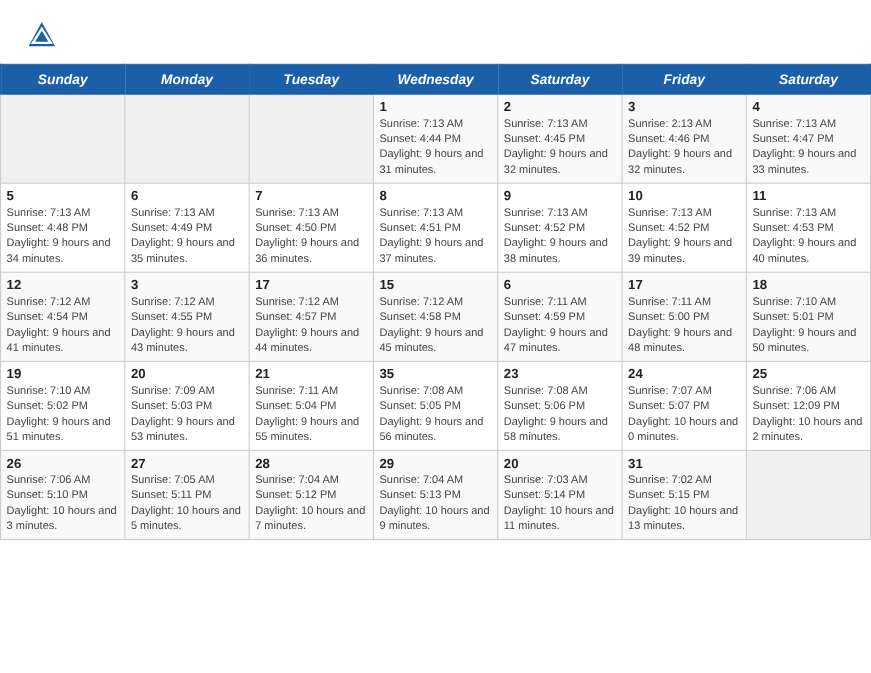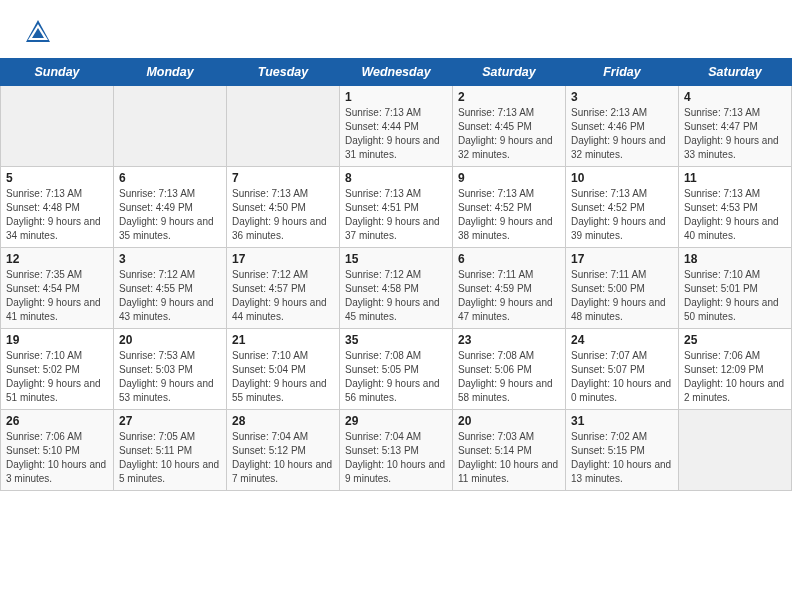--- a/index.html
+++ b/index.html
@@ -214,21 +214,21 @@
           <td>
             <span class="day-number">11</span>
             <div class="day-info">Sunrise: 7:13 AM
 Sunset: 4:53 PM
 Daylight: 9 hours and 40 minutes.</div>
           </td>
         </tr>
         <tr>
           <td>
             <span class="day-number">12</span>
-            <div class="day-info">Sunrise: 7:35 AM
+            <div class="day-info">Sunrise: 7:12 AM
 Sunset: 4:54 PM
 Daylight: 9 hours and 41 minutes.</div>
           </td>
           <td>
             <span class="day-number">3</span>
             <div class="day-info">Sunrise: 7:12 AM
 Sunset: 4:55 PM
 Daylight: 9 hours and 43 minutes.</div>
           </td>
           <td>
@@ -264,27 +264,27 @@
         </tr>
         <tr>
           <td>
             <span class="day-number">19</span>
             <div class="day-info">Sunrise: 7:10 AM
 Sunset: 5:02 PM
 Daylight: 9 hours and 51 minutes.</div>
           </td>
           <td>
             <span class="day-number">20</span>
-            <div class="day-info">Sunrise: 7:53 AM
+            <div class="day-info">Sunrise: 7:09 AM
 Sunset: 5:03 PM
 Daylight: 9 hours and 53 minutes.</div>
           </td>
           <td>
             <span class="day-number">21</span>
-            <div class="day-info">Sunrise: 7:10 AM
+            <div class="day-info">Sunrise: 7:11 AM
 Sunset: 5:04 PM
 Daylight: 9 hours and 55 minutes.</div>
           </td>
           <td>
             <span class="day-number">35</span>
             <div class="day-info">Sunrise: 7:08 AM
 Sunset: 5:05 PM
 Daylight: 9 hours and 56 minutes.</div>
           </td>
           <td>

